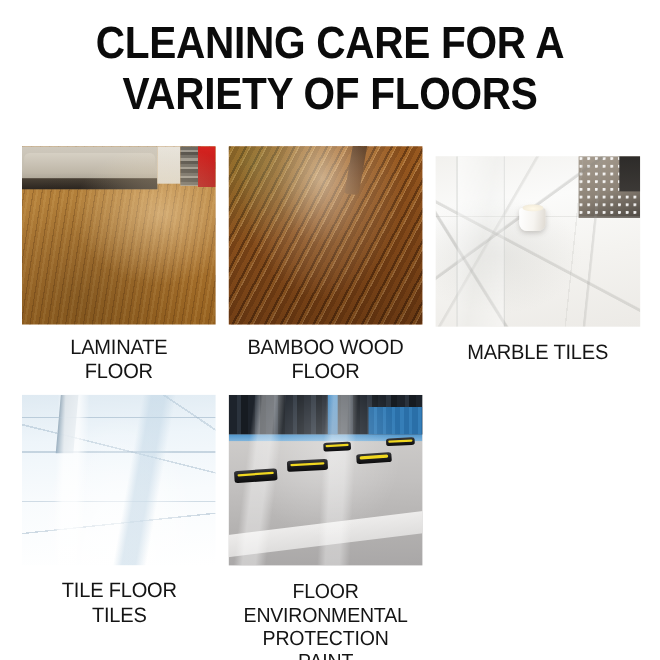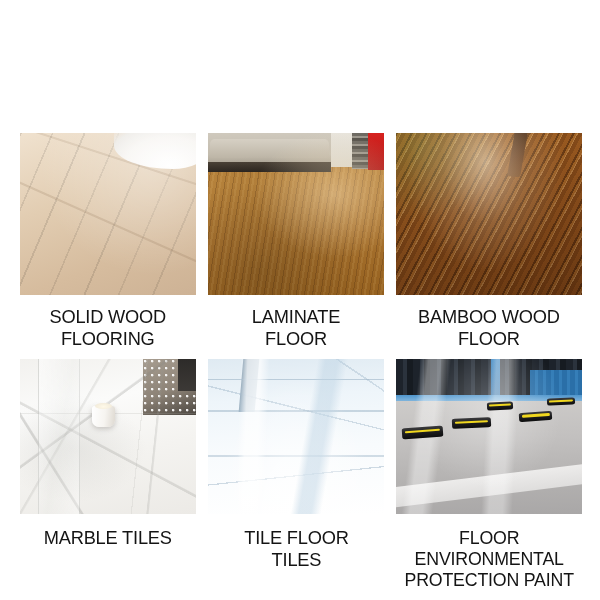--- a/index.html
+++ b/index.html
@@ -352,28 +352,27 @@
   .ph-epoxy .s2 { left: 30%; top: 38%; width: 21%; height: 6.6%; transform: rotate(-3deg); }
   .ph-epoxy .s3 { left: 49%; top: 28%; width: 14%; height: 5%;   transform: rotate(-3deg); }
   .ph-epoxy .s4 { left: 66%; top: 34%; width: 18%; height: 6%;   transform: rotate(-4deg); }
   .ph-epoxy .s5 { left: 81%; top: 25%; width: 15%; height: 4.6%; transform: rotate(-3deg); }
 </style>
 </head>
 <body>
 
 <div id="poster">
 
+  <div class="title-block">
+    <span class="title-line">CLEANING CARE FOR A</span>
+    <span class="title-line">VARIETY OF FLOORS</span>
+  </div>
 
   <div class="grid">
 
-    <div class="cell c1 r1">
-      <div class="photo ph-solidwood"></div>
-      <div class="caption">SOLID WOOD
-FLOORING</div>
-    </div>
 
     <div class="cell c2 r1">
       <div class="photo ph-laminate">
         <div class="sofa"></div>
         <div class="wall"></div>
         <div class="shelf"></div>
         <div class="redbox"></div>
         <div class="sheen"></div>
       </div>
       <div class="caption">LAMINATE

